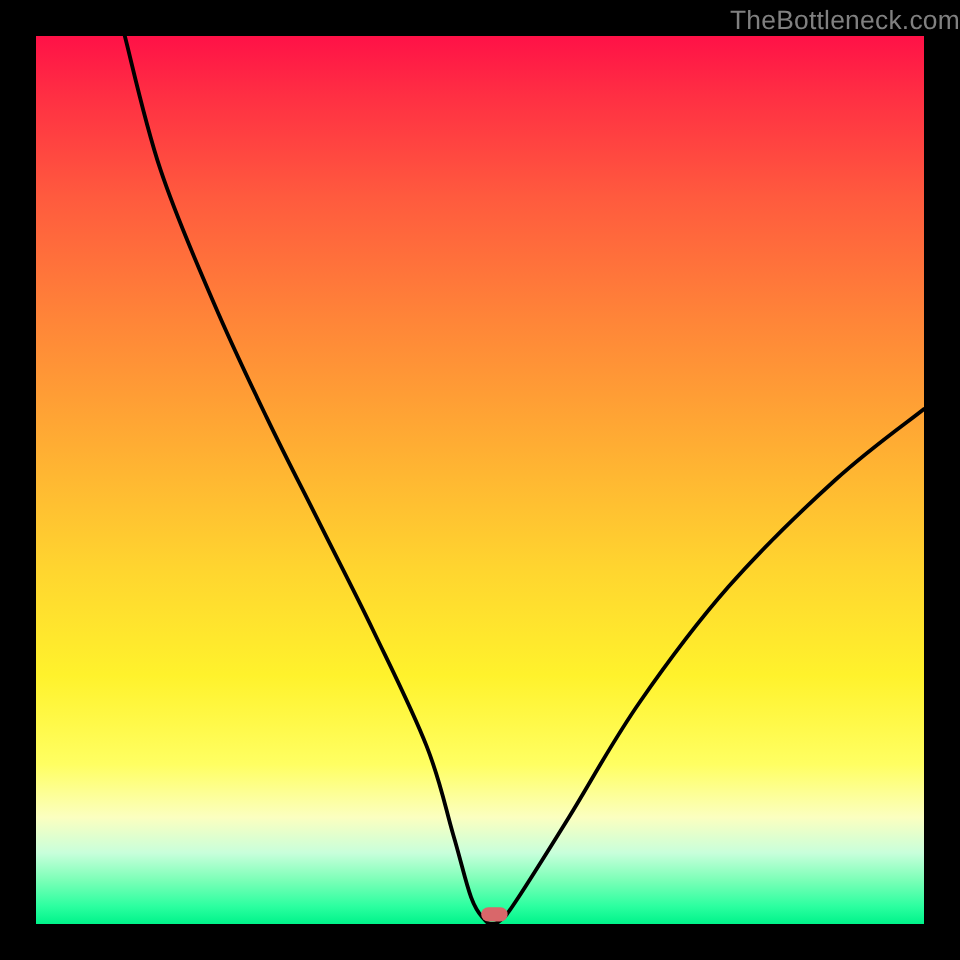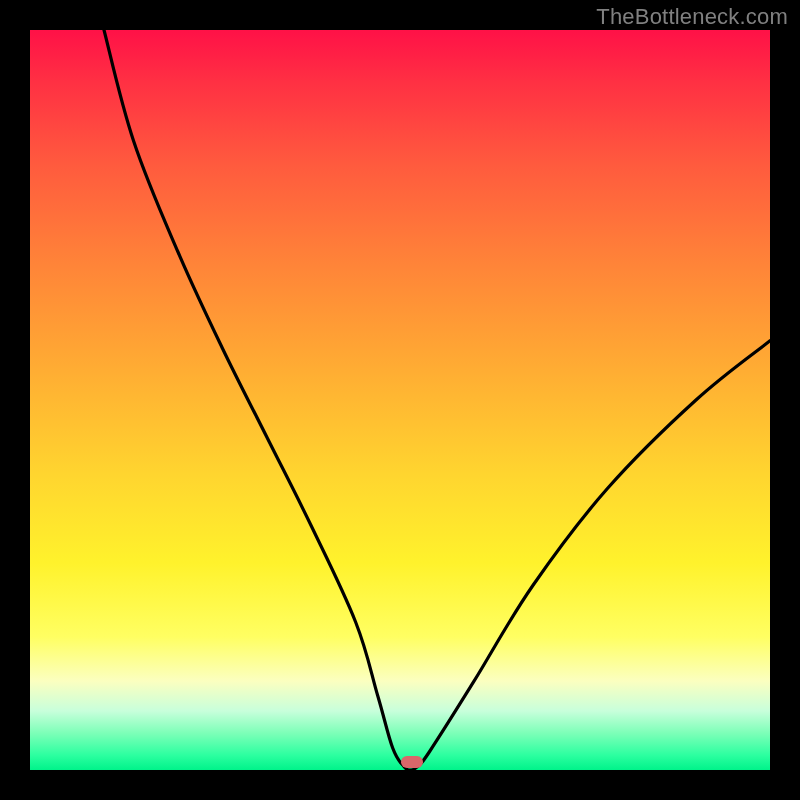--- a/index.html
+++ b/index.html
@@ -13,21 +13,21 @@
   }
   .frame {
     position: relative;
     width: 800px;
     height: 800px;
     background: #000;
   }
   .watermark {
     position: absolute;
     top: 4px;
-    right: 12px;
+    right: 0;
     color: #808080;
     font-size: 22px;
     font-weight: 500;
     letter-spacing: 0.2px;
     z-index: 5;
   }
   .plot {
     position: absolute;
     left: 30px;
     top: 30px;

